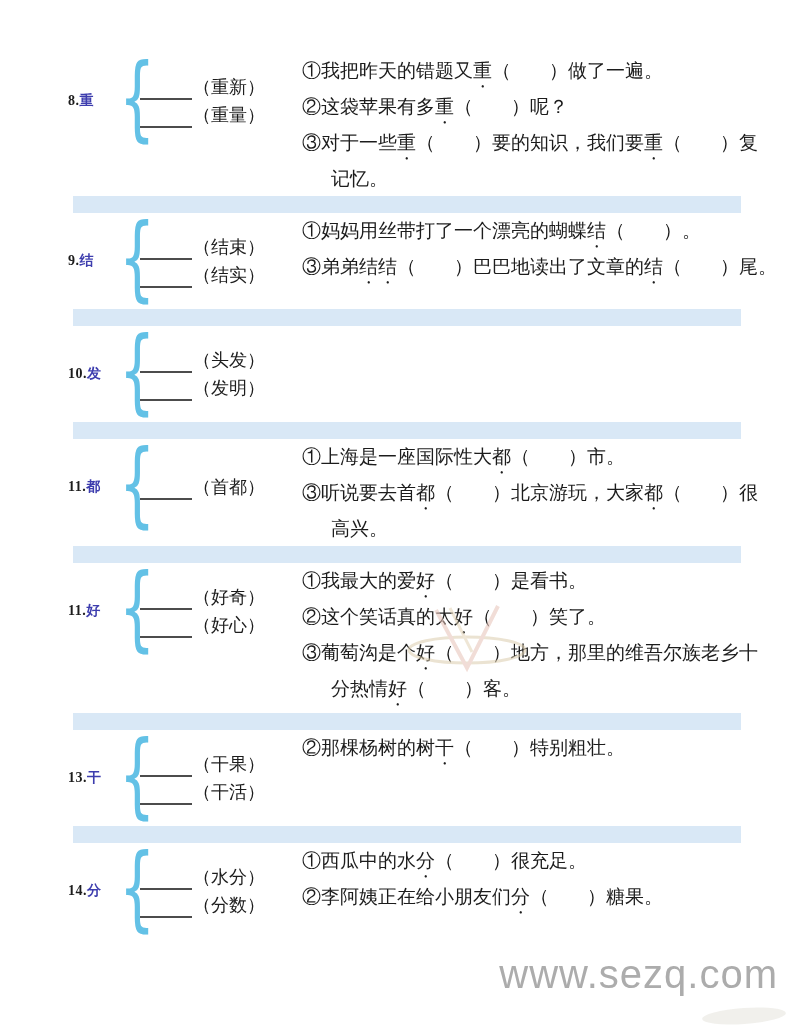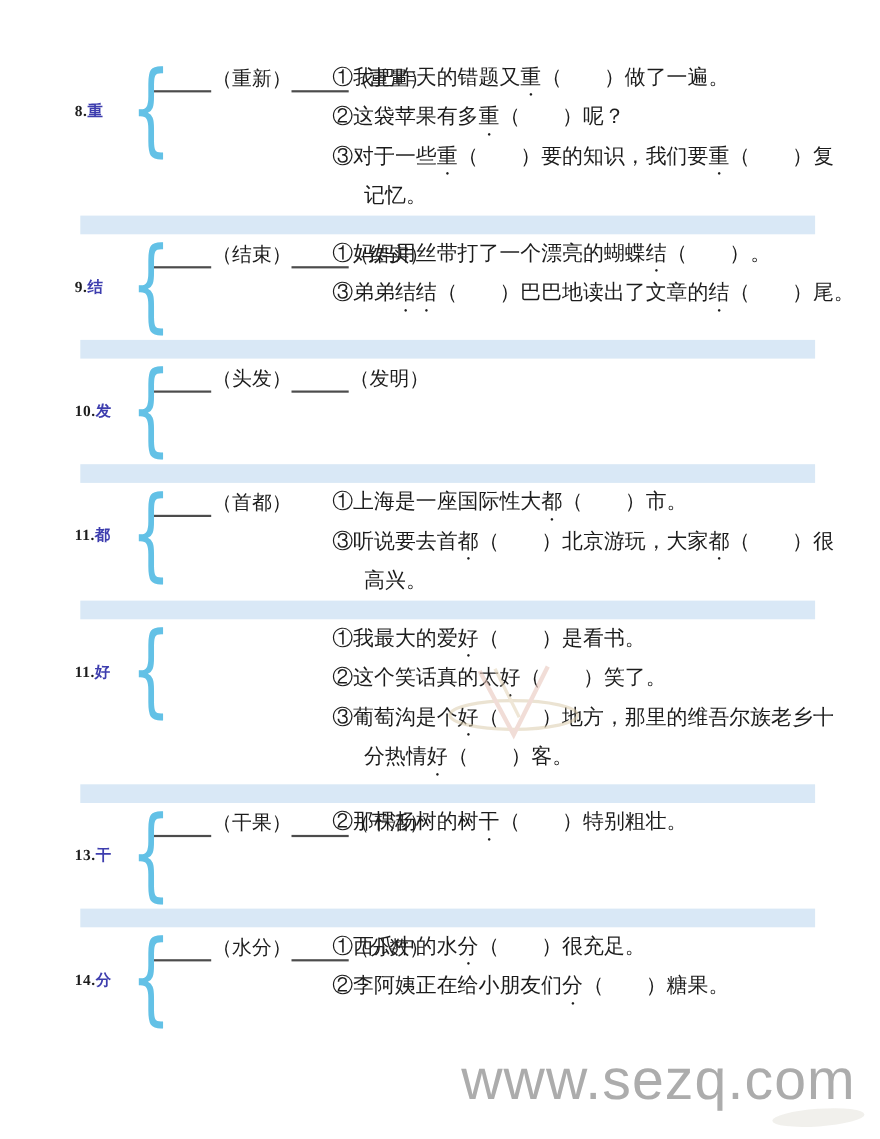--- a/index.html
+++ b/index.html
@@ -50,20 +50,21 @@
     font-weight: normal;
     color: var(--brace-color, #63c1e6);
     font-family: "DejaVu Sans", sans-serif;
   }
   .hints {
     position: absolute;
     left: 72px;
     top: 0;
     height: 88px;
     display: flex;
+    flex-direction: column;
     justify-content: center;
   }
   .hint-row {
     font-size: 18px;
     white-space: nowrap;
     height: 28px;
     display: flex;
     align-items: flex-end;
   }
   .blank {
@@ -100,21 +101,21 @@
   .divider {
     height: 17px;
     width: 668px;
     margin: 3px 0 3px 5px;
     background: var(--divider-color, #d9e8f6);
   }
   .watermark-text {
     position: absolute;
     right: 22px;
     top: 952px;
-    font-size: 52px;
+    font-size: 40px;
     letter-spacing: 1px;
     color: var(--watermark-color, #acacac);
     font-family: "Liberation Sans", "DejaVu Sans", sans-serif;
   }
   .logo-watermark {
     position: absolute;
     left: 392px;
     top: 602px;
     opacity: 0.55;
     pointer-events: none;
@@ -212,20 +213,30 @@
           <p class="sentence">①上海是一座国际性大<span class="emph">都</span>（　　）市。</p>
           <p class="sentence">③听说要去首<span class="emph">都</span>（　　）北京游玩，大家<span class="emph">都</span>（　　）很
 高兴。</p>
         </div>
   </div>
 <div class="divider"></div>
   <div class="section">
     <div class="left">
       <div class="label"><span class="num">11.</span><span class="char">好</span></div>
       <div class="brace">{</div>
+      <div class="hints">
+        <div class="hint-row">
+          <span class="blank"></span>
+              <span class="hint-label">（好奇）</span>
+        </div>
+        <div class="hint-row">
+          <span class="blank"></span>
+              <span class="hint-label">（好心）</span>
+        </div>
+      </div>
     </div>
     <div class="right">
           <p class="sentence">①我最大的爱<span class="emph">好</span>（　　）是看书。</p>
           <p class="sentence">②这个笑话真的太<span class="emph">好</span>（　　）笑了。</p>
           <p class="sentence">③葡萄沟是个<span class="emph">好</span>（　　）地方，那里的维吾尔族老乡十
 分热情<span class="emph">好</span>（　　）客。</p>
         </div>
   </div>
 <div class="divider"></div>
   <div class="section">

